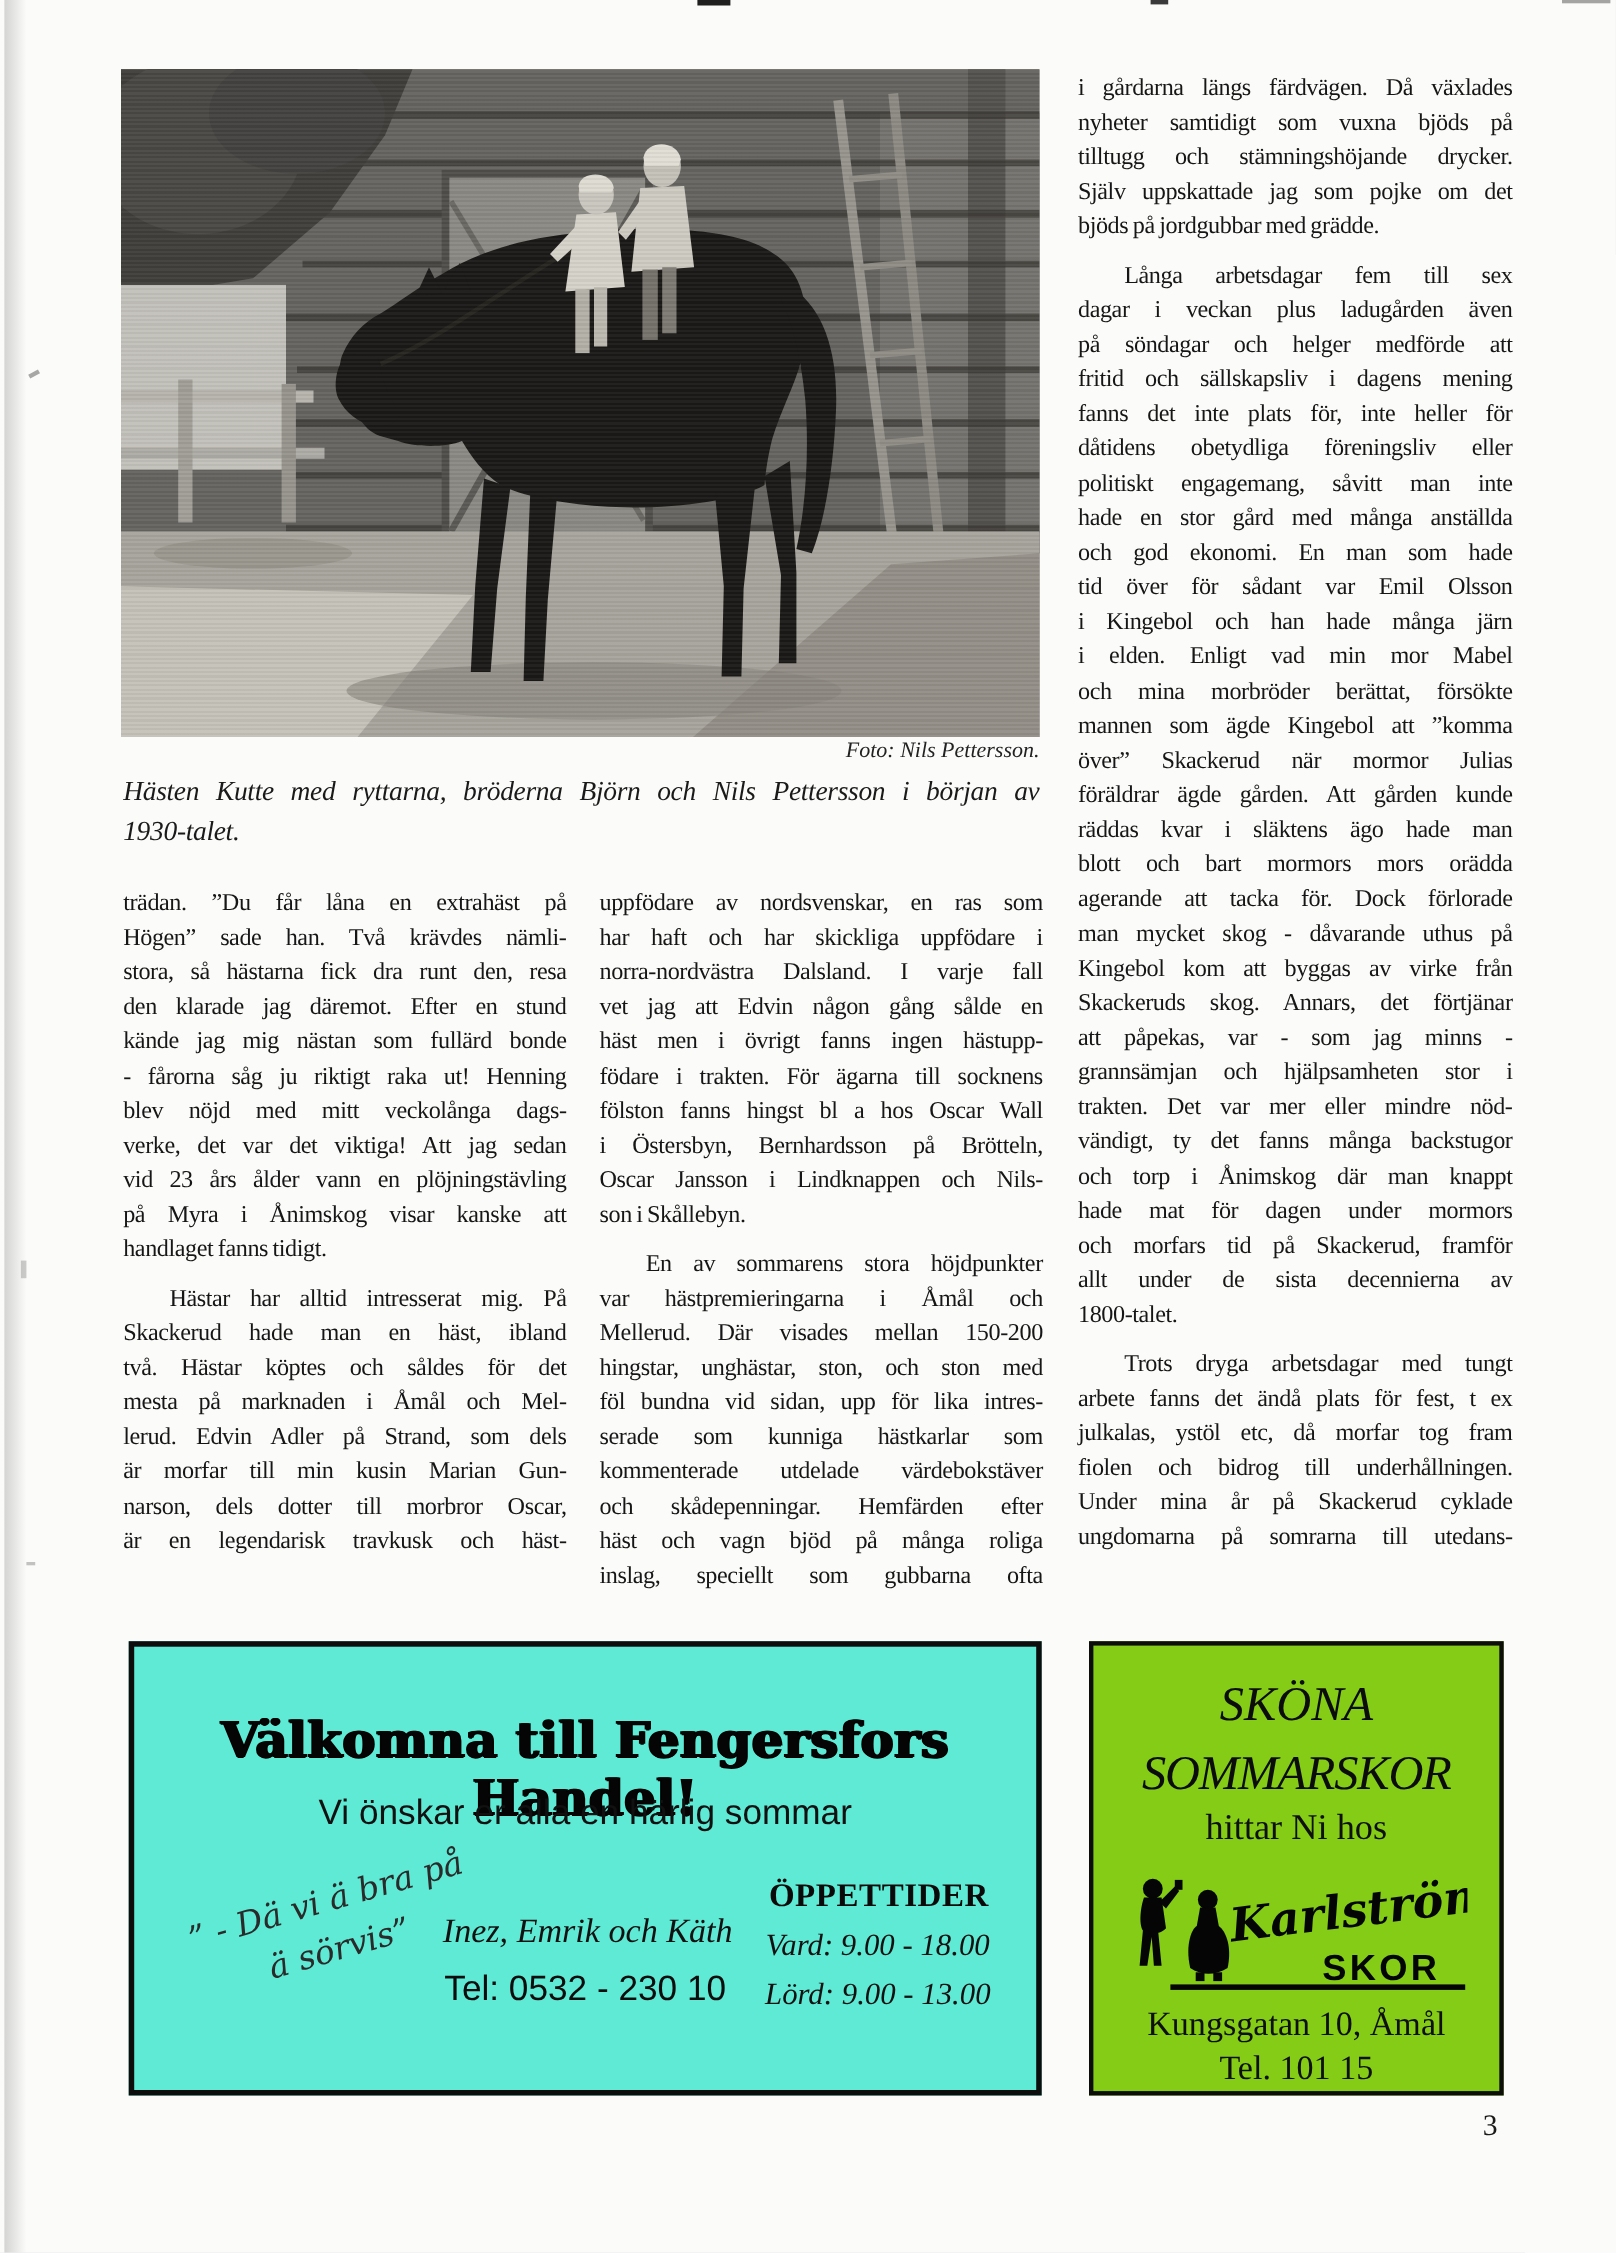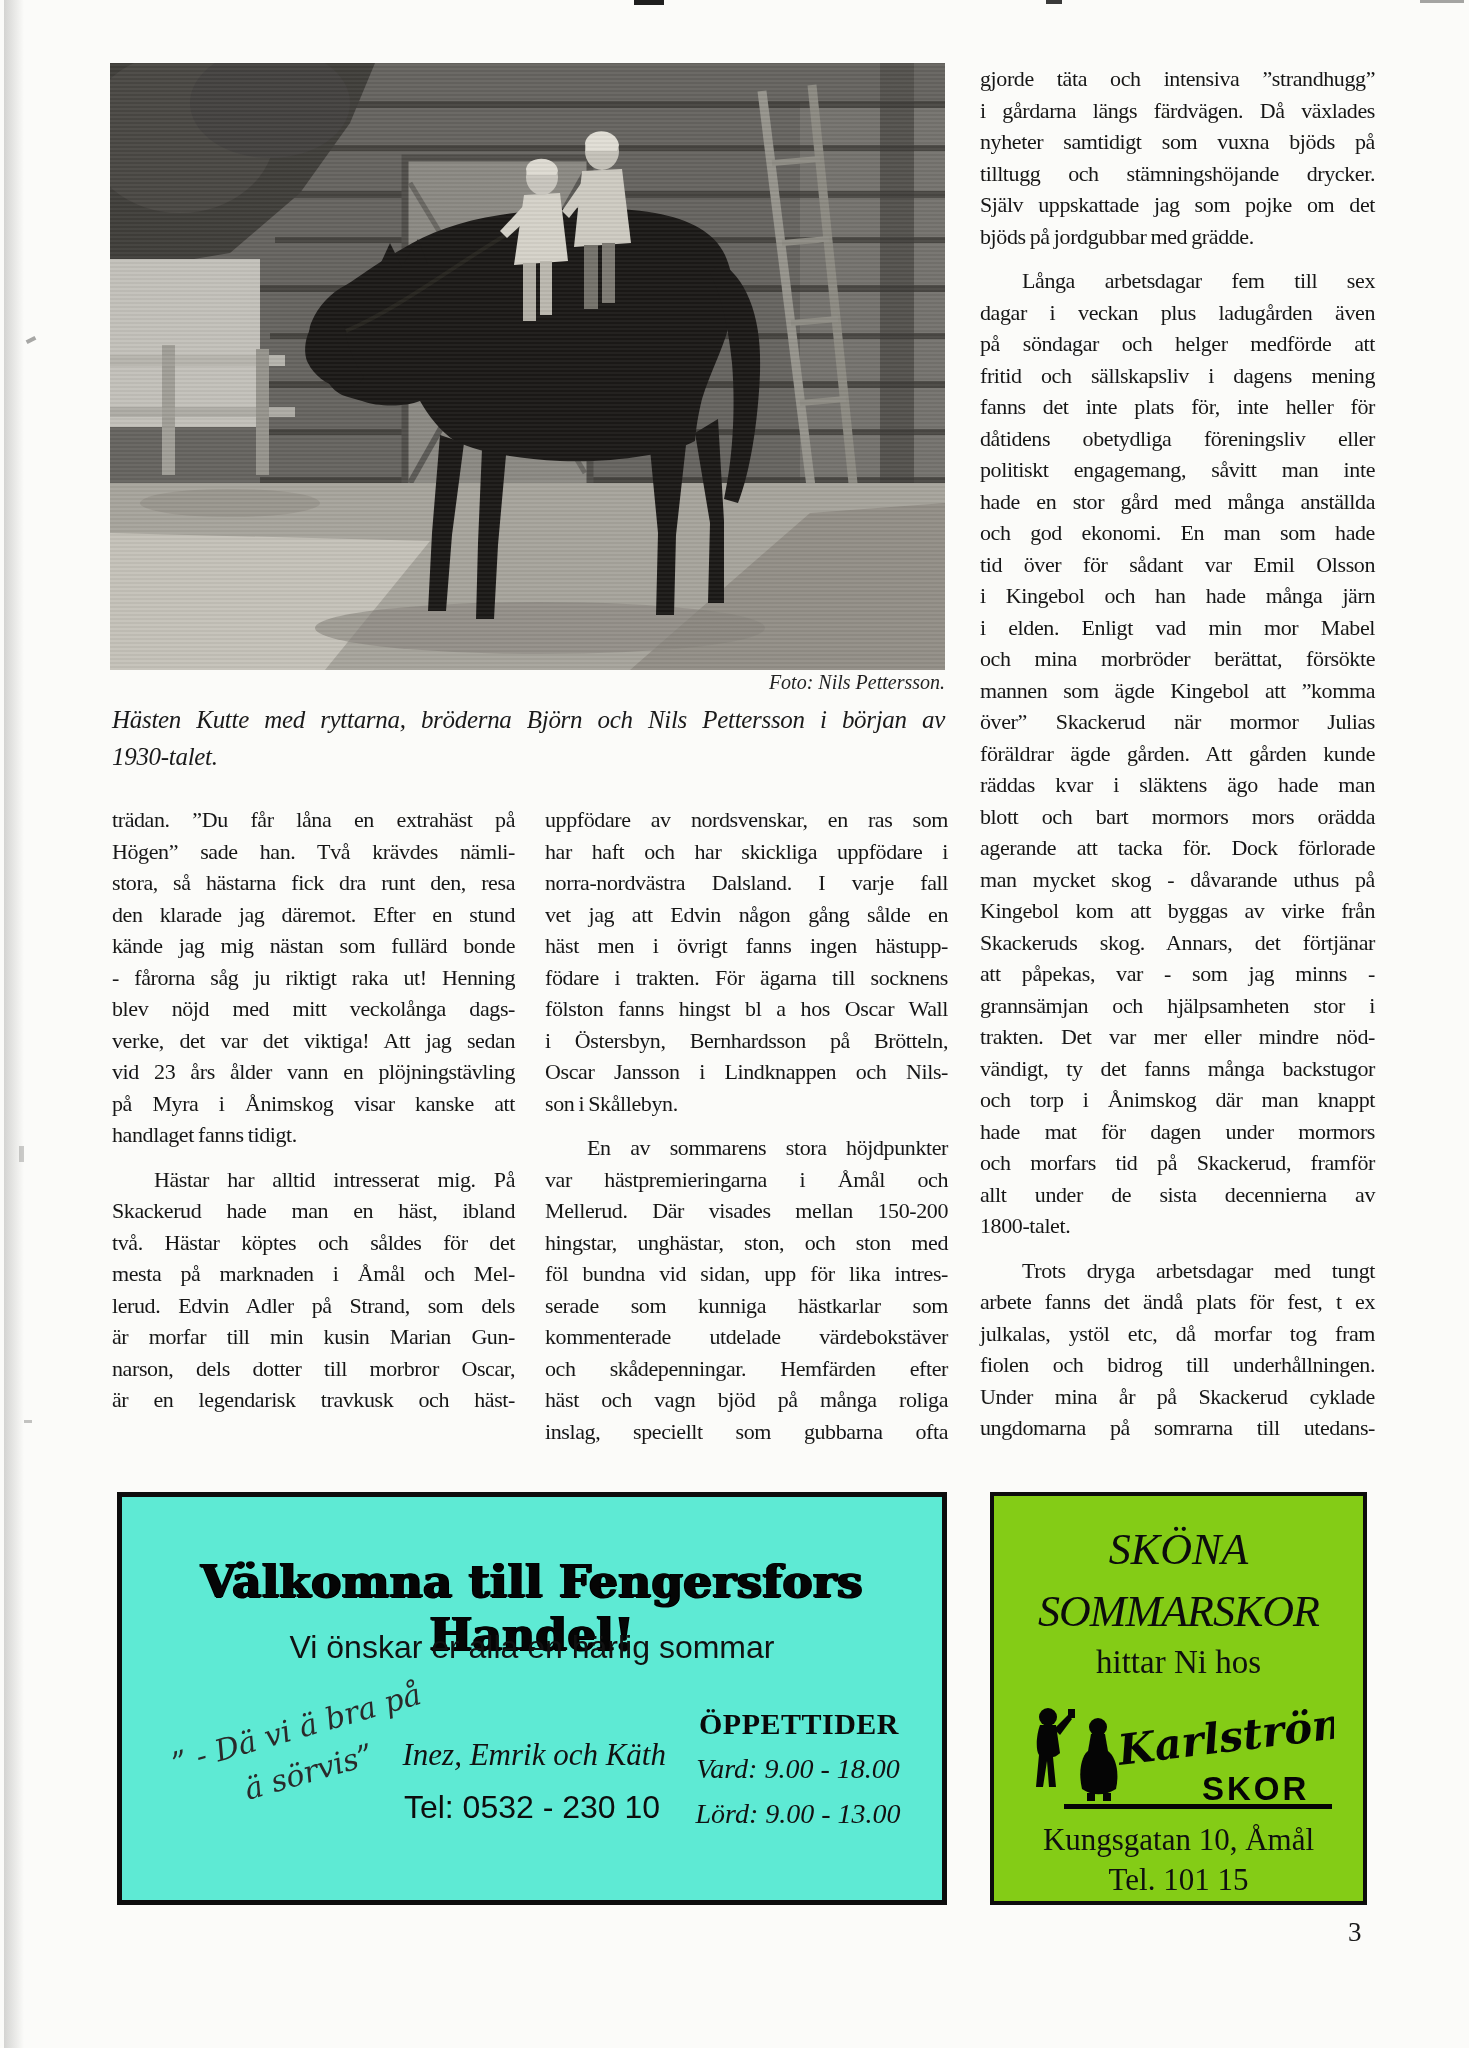--- a/index.html
+++ b/index.html
@@ -238,21 +238,20 @@
         <div class="jline">föl bundna vid sidan, upp för lika intres-</div>
         <div class="jline">serade som kunniga hästkarlar som</div>
         <div class="jline">kommenterade utdelade värdebokstäver</div>
         <div class="jline">och skådepenningar. Hemfärden efter</div>
         <div class="jline">häst och vagn bjöd på många roliga</div>
         <div class="jline">inslag, speciellt som gubbarna ofta</div>
       </div>
     </div>
   <div class="abs col col-right">
       <div class="para">
-        <div class="jline">gjorde täta och intensiva ”strandhugg”</div>
         <div class="jline">i gårdarna längs färdvägen. Då växlades</div>
         <div class="jline">nyheter samtidigt som vuxna bjöds på</div>
         <div class="jline">tilltugg och stämningshöjande drycker.</div>
         <div class="jline">Själv uppskattade jag som pojke om det</div>
         <div class="jline lastline">bjöds på jordgubbar med grädde.</div>
       </div>
       <div class="para para-gap">
         <div class="jline indent">Långa arbetsdagar fem till sex</div>
         <div class="jline">dagar i veckan plus ladugården även</div>
         <div class="jline">på söndagar och helger medförde att</div>

